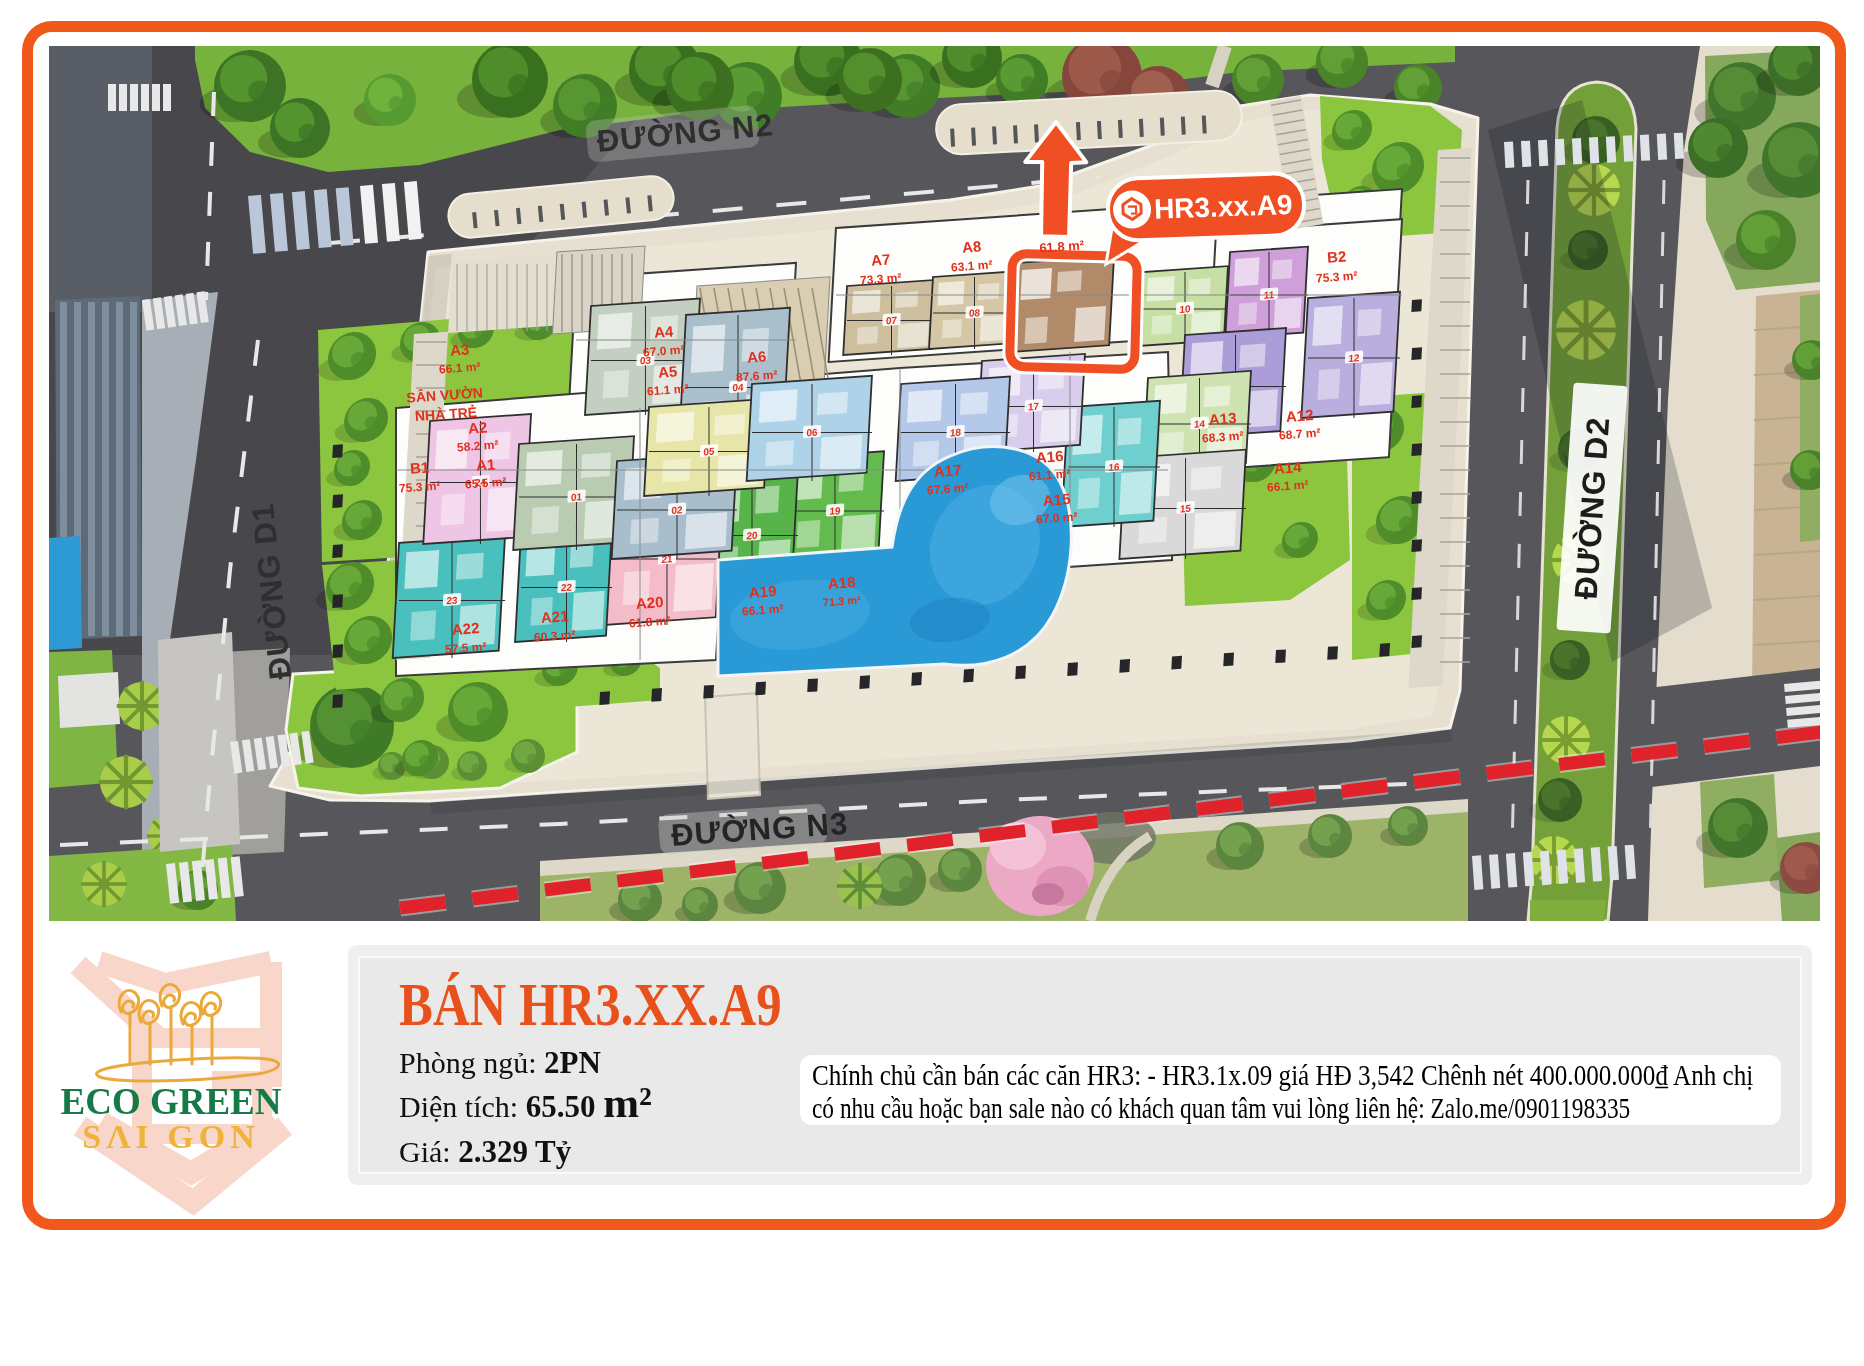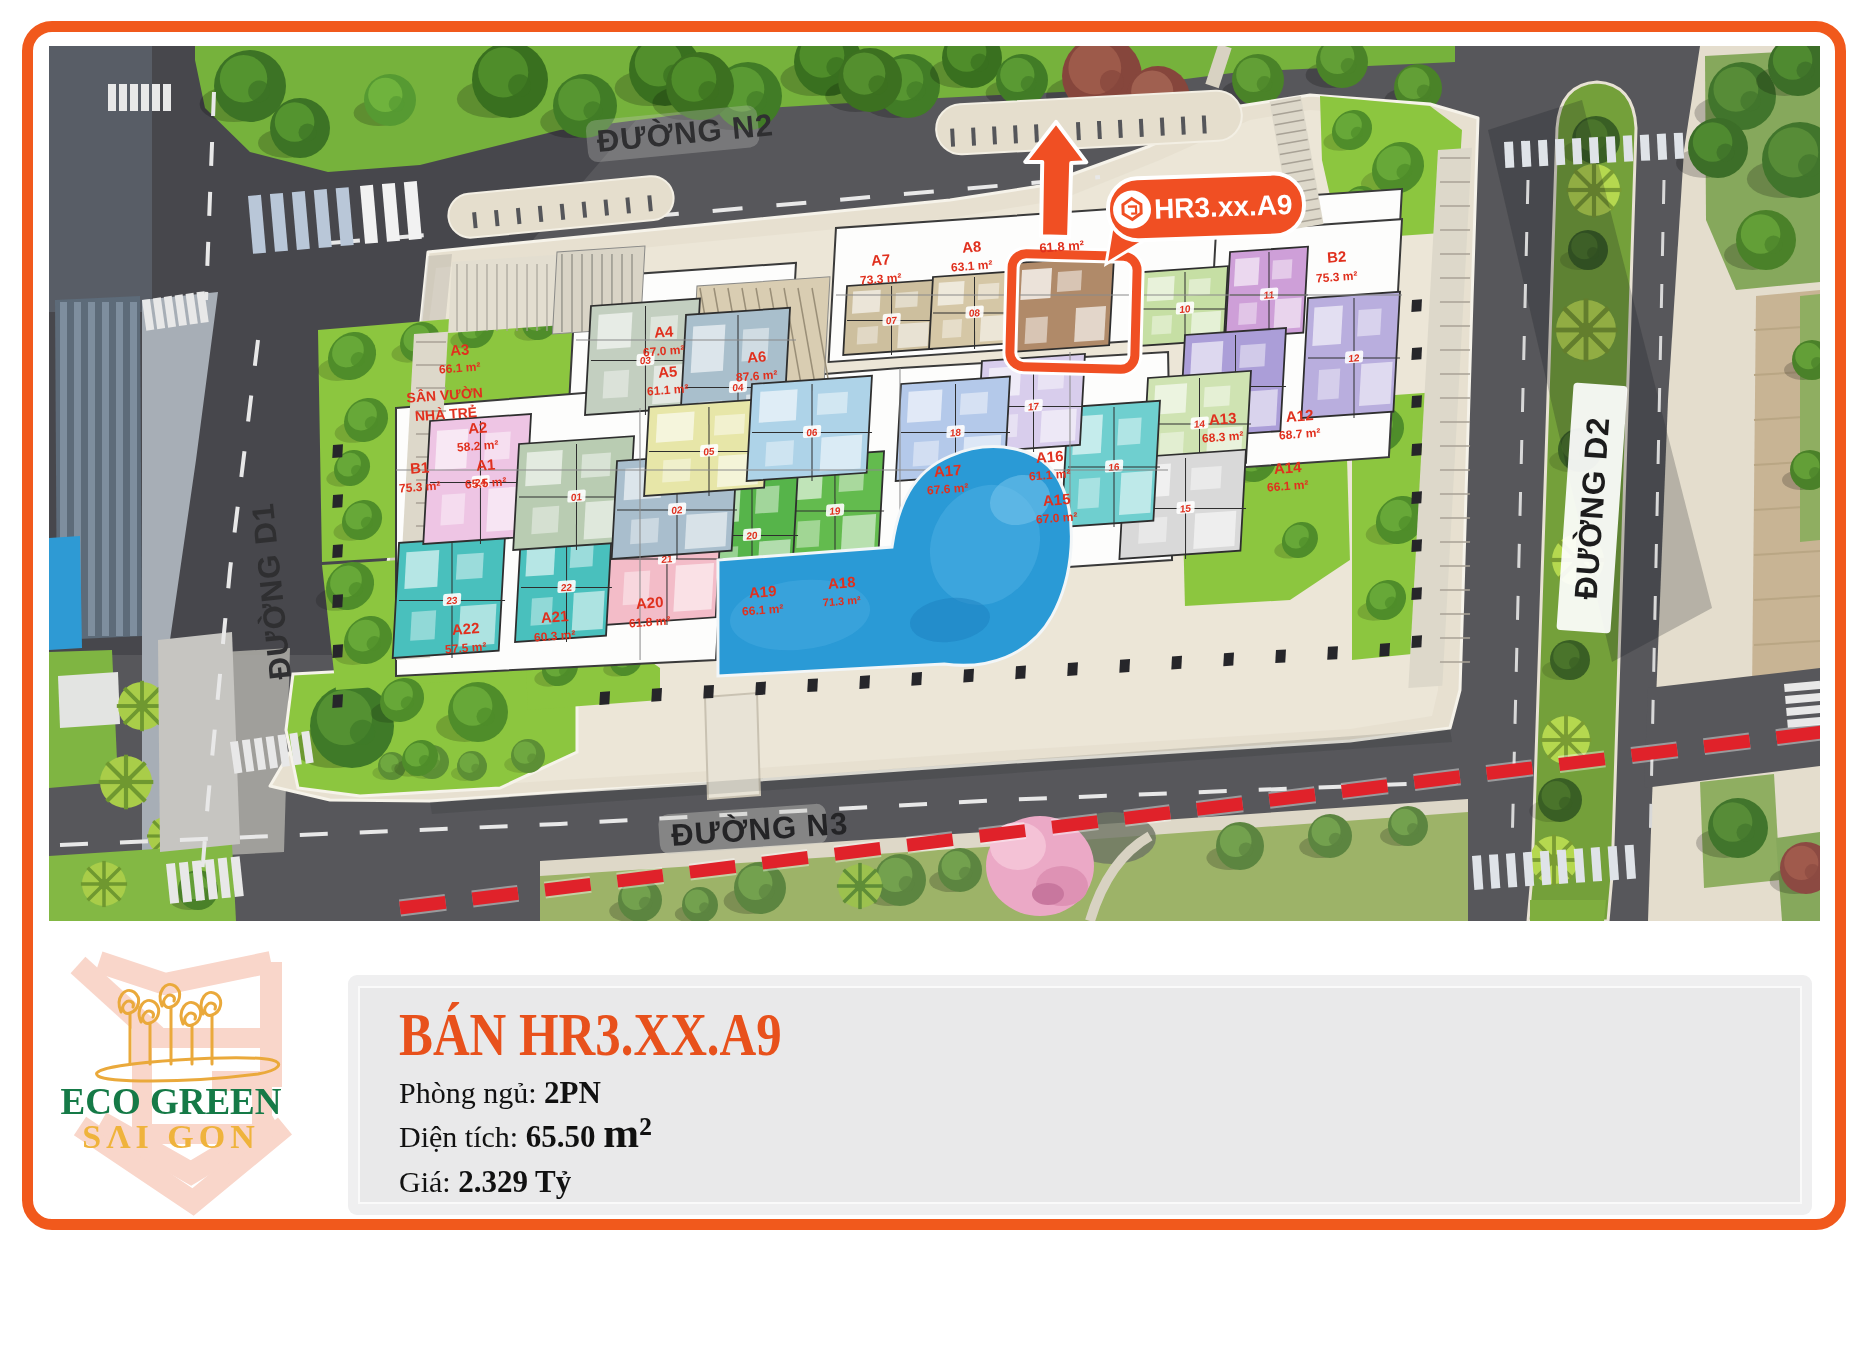--- a/index.html
+++ b/index.html
@@ -1,18 +1,18 @@
 <!DOCTYPE html>
 <html><head><meta charset="utf-8">
 <style>
 html,body{margin:0;padding:0;background:#fff;width:1864px;height:1366px;overflow:hidden;}
 *{box-sizing:border-box;}
 #frame{position:absolute;left:22px;top:21px;width:1824px;height:1209px;border:11px solid #f1591c;border-radius:30px;background:#fff;}
 #map{position:absolute;left:49px;top:46px;width:1771px;height:875px;}
-#panel{position:absolute;left:348px;top:975px;width:1464px;height:240px;background:#efeff0;border-radius:9px;}
+#panel{position:absolute;left:348px;top:945px;width:1464px;height:240px;background:#efeff0;border-radius:9px;}
 #panelin{position:absolute;left:10px;top:11px;right:10px;bottom:11px;background:#e9e9ea;border:2px solid #fafafa;}
 #title{position:absolute;left:51px;top:24px;font-family:"Liberation Serif",serif;font-weight:bold;font-size:62px;color:#e8511c;transform:scaleX(0.82);transform-origin:left top;white-space:nowrap;}
 .row{position:absolute;left:51px;font-family:"Liberation Serif",serif;font-size:30px;color:#111;transform:scaleX(1.0);transform-origin:left top;white-space:nowrap;}
 .row b{font-size:31px;}
 #desc{position:absolute;left:452px;top:110px;width:981px;height:70px;background:#fff;border-radius:12px;}
 #desc .t{position:absolute;left:12px;font-family:"Liberation Serif",serif;font-size:29px;color:#000;white-space:nowrap;transform-origin:left top;}
 #logo{position:absolute;left:40px;top:950px;width:320px;height:270px;}
 </style></head>
 <body>
 
@@ -1131,12 +1131,16 @@
     <div id="panelin"></div>
 
 <div id="title">BÁN HR3.XX.A9</div>
 
 <div class="row" style="top:100px;">Phòng ngủ: <b>2PN</b></div>
 
 <div class="row" style="top:144px;">Diện tích: <b>65.50 <span style="font-size:43px;line-height:0;">m²</span></b></div>
 
 <div class="row" style="top:189px;">Giá: <b>2.329 Tỷ</b></div>
 
+<div id="desc">
+      <div class="t" style="top:4px;transform:scaleX(0.866);">Chính chủ cần bán các căn HR3: - HR3.1x.09 giá HĐ 3,542 Chênh nét 400.000.000₫ Anh chị</div>
+      <div class="t" style="top:37px;transform:scaleX(0.806);">có nhu cầu hoặc bạn sale nào có khách quan tâm vui lòng liên hệ: Zalo.me/0901198335</div>
+    </div>
 </div>
 </body></html>

